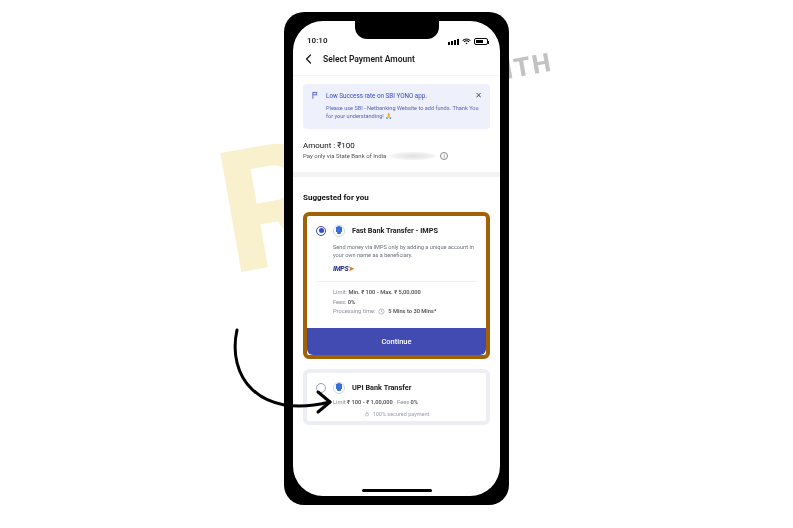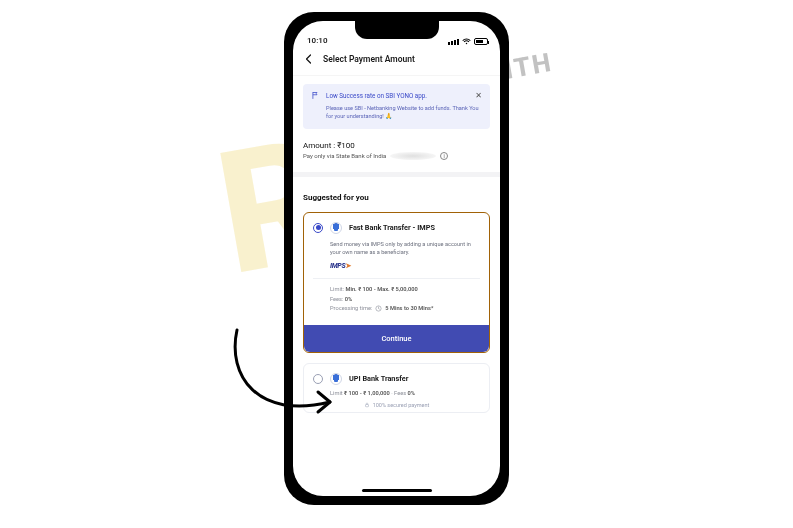--- a/index.html
+++ b/index.html
@@ -37,21 +37,21 @@
   }
 
   
   .phone-frame {
     position: absolute;
     left: 284px;
     top: 12px;
     width: 225px;
     height: 493px;
     background: #000;
-    border-radius: 30px;
+    border-radius: 20px;
     padding: 9px;
     z-index: 2;
   }
   .phone-screen {
     width: 100%;
     height: 100%;
     background: #fff;
     border-radius: 30px;
     overflow: hidden;
     position: relative;
@@ -130,21 +130,21 @@
     border-radius:50%;
   }
   .info-icon { display:inline-flex; width:8px;height:8px;border:0.8px solid #888;border-radius:50%; align-items:center;justify-content:center; font-size:5px;color:#888; font-weight:600;}
 
   .thin-sep { height:5px; background:#f3f3f5; margin: 12px -10px 0; }
 
   
   .section-title { font-size:8px; font-weight:700; margin-top:16px; color:#111;}
 
   .method-card {
-    border: 1px solid #a16207;
+    border: 4px solid #a16207;
     border-radius: 6px;
     margin-top: 10px;
     padding: 9px 9px 0;
   }
   .method-card.secondary { border-color:#eceef3;}
   .method-head { display:flex; align-items:center; gap:7px;}
   .radio {
     width:10px;height:10px;border:1.5px solid #3a49c8;border-radius:50%;
     display:flex;align-items:center;justify-content:center;flex-shrink:0;
   }

